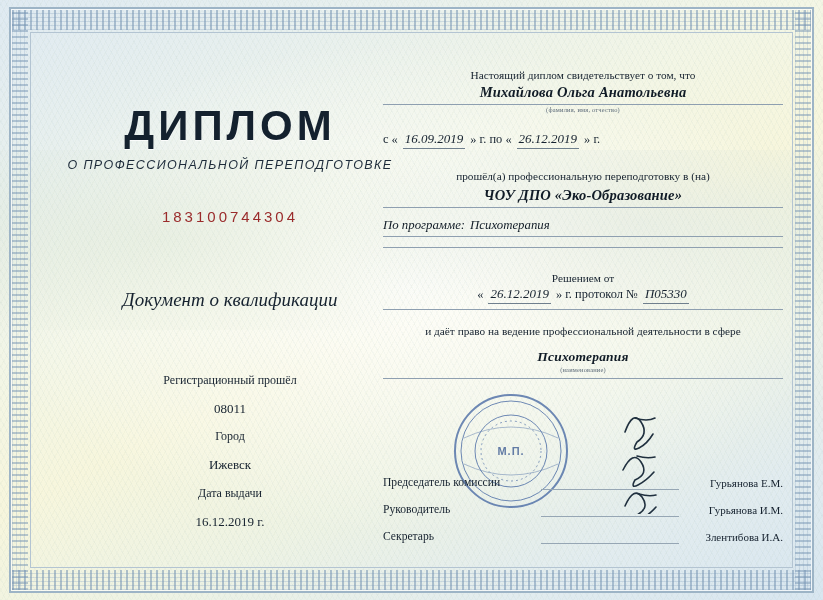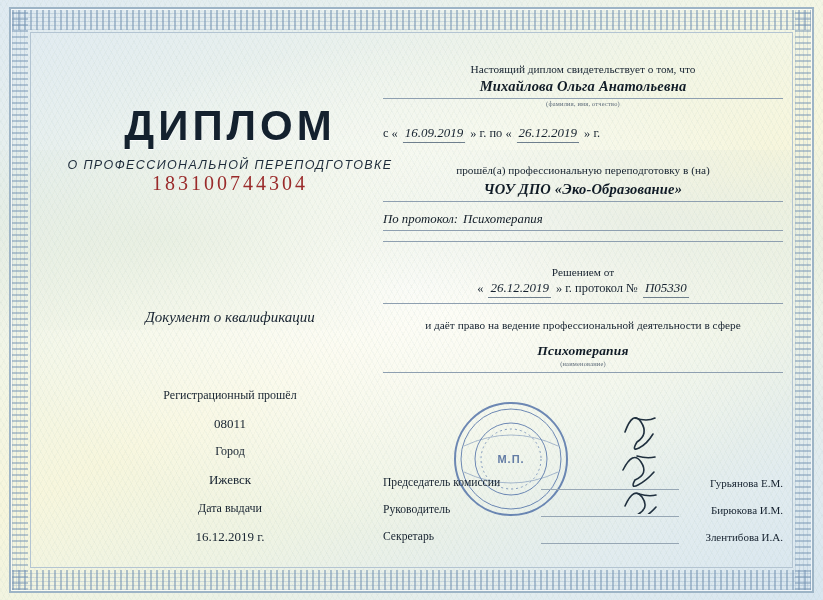--- a/index.html
+++ b/index.html
@@ -100,45 +100,46 @@
   }
   .title-sub {
     font-family: "Liberation Sans", sans-serif;
     font-size: 12.5px;
     letter-spacing: 1.4px;
     color: #1d2b3a;
     margin: 0;
     font-style: italic;
   }
   .serial {
-    font-family: Liberation Serif, serif;
-    font-size: 20px;
+    margin-top: 36px;
+    font-family: Liberation Sans, sans-serif;
+    font-size: 15px;
     letter-spacing: 3px;
     color: #9a2b2b;
   }
   .doc-kind {
-    margin-top: 114px;
-    font-style: italic;
-    font-size: 15px;
+    margin-top: 64px;
+    font-style: italic;
+    font-size: 19px;
     color: #16222f;
   }
   .reg-block {
     margin-top: 56px;
     font-size: 12.5px;
     color: #16222f;
     line-height: 2.25;
   }
   .reg-label { font-size: 12px; }
   .reg-value { font-size: 13px; }
 
   
   .right-col {
     position: absolute;
     right: 8px;
-    top: 28px;
+    top: 34px;
     width: 400px;
     color: #16222f;
   }
   .rc-line {
     font-size: 11.3px;
     text-align: center;
     margin: 0;
     line-height: 1.4;
   }
   .fill {
@@ -216,21 +217,21 @@
     bottom: 52px;
     width: 80px;
     height: 110px;
     pointer-events: none;
   }
 
   
   .stamp {
     position: absolute;
     left: 420px;
-    bottom: 48px;
+    bottom: 56px;
     width: 118px;
     height: 118px;
     opacity: 0.72;
   }
   .stamp-text {
     position: absolute;
     left: 0; right: 0;
     top: 50%;
     transform: translateY(-50%);
     text-align: center;
@@ -297,21 +298,21 @@
       </div>
 
       <div class="block" style="margin-top:20px;">
         <div class="rc-line">прошёл(а) профессиональную переподготовку в (на)</div>
         <div class="fill" style="margin-top:2px;">ЧОУ ДПО «Эко-Образование»</div>
         <div class="rule"></div>
       </div>
 
       <div class="block" style="margin-top:10px;">
         <div class="row-inline">
-          <span class="fill-sm">По протокол:</span>
+          <span class="fill-sm">По программе:</span>
           <span class="fill-sm">Психотерапия</span>
         </div>
         <div class="rule"></div>
       </div>
 
       <div class="block" style="margin-top:8px;">
         <div class="rule"></div>
       </div>
 
       <div class="block" style="margin-top:24px;">
@@ -350,21 +351,21 @@
 
     <div class="sig-area">
       <div class="sig-row">
         <div class="sig-role">Председатель комиссии</div>
         <div class="sig-line"></div>
         <div class="sig-name">Гурьянова Е.М.</div>
       </div>
       <div class="sig-row">
         <div class="sig-role">Руководитель</div>
         <div class="sig-line"></div>
-        <div class="sig-name">Бирюкова И.М.</div>
+        <div class="sig-name">Гурьянова И.М.</div>
       </div>
       <div class="sig-row">
         <div class="sig-role">Секретарь</div>
         <div class="sig-line"></div>
         <div class="sig-name">Злентибова И.А.</div>
       </div>
     </div>
 
     <div class="scribble">
       <svg viewBox="0 0 80 110" width="80" height="110">

